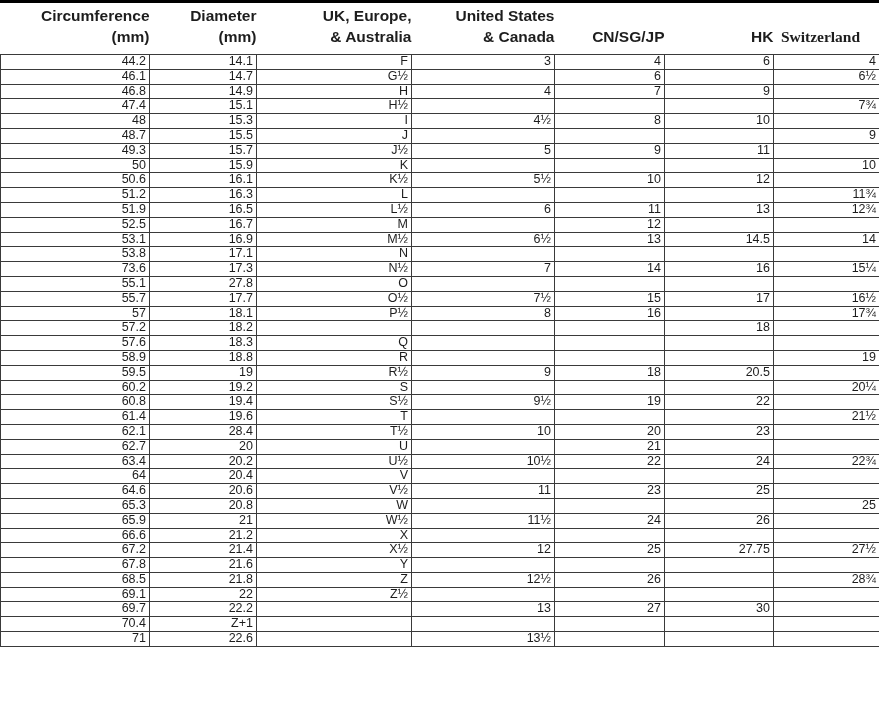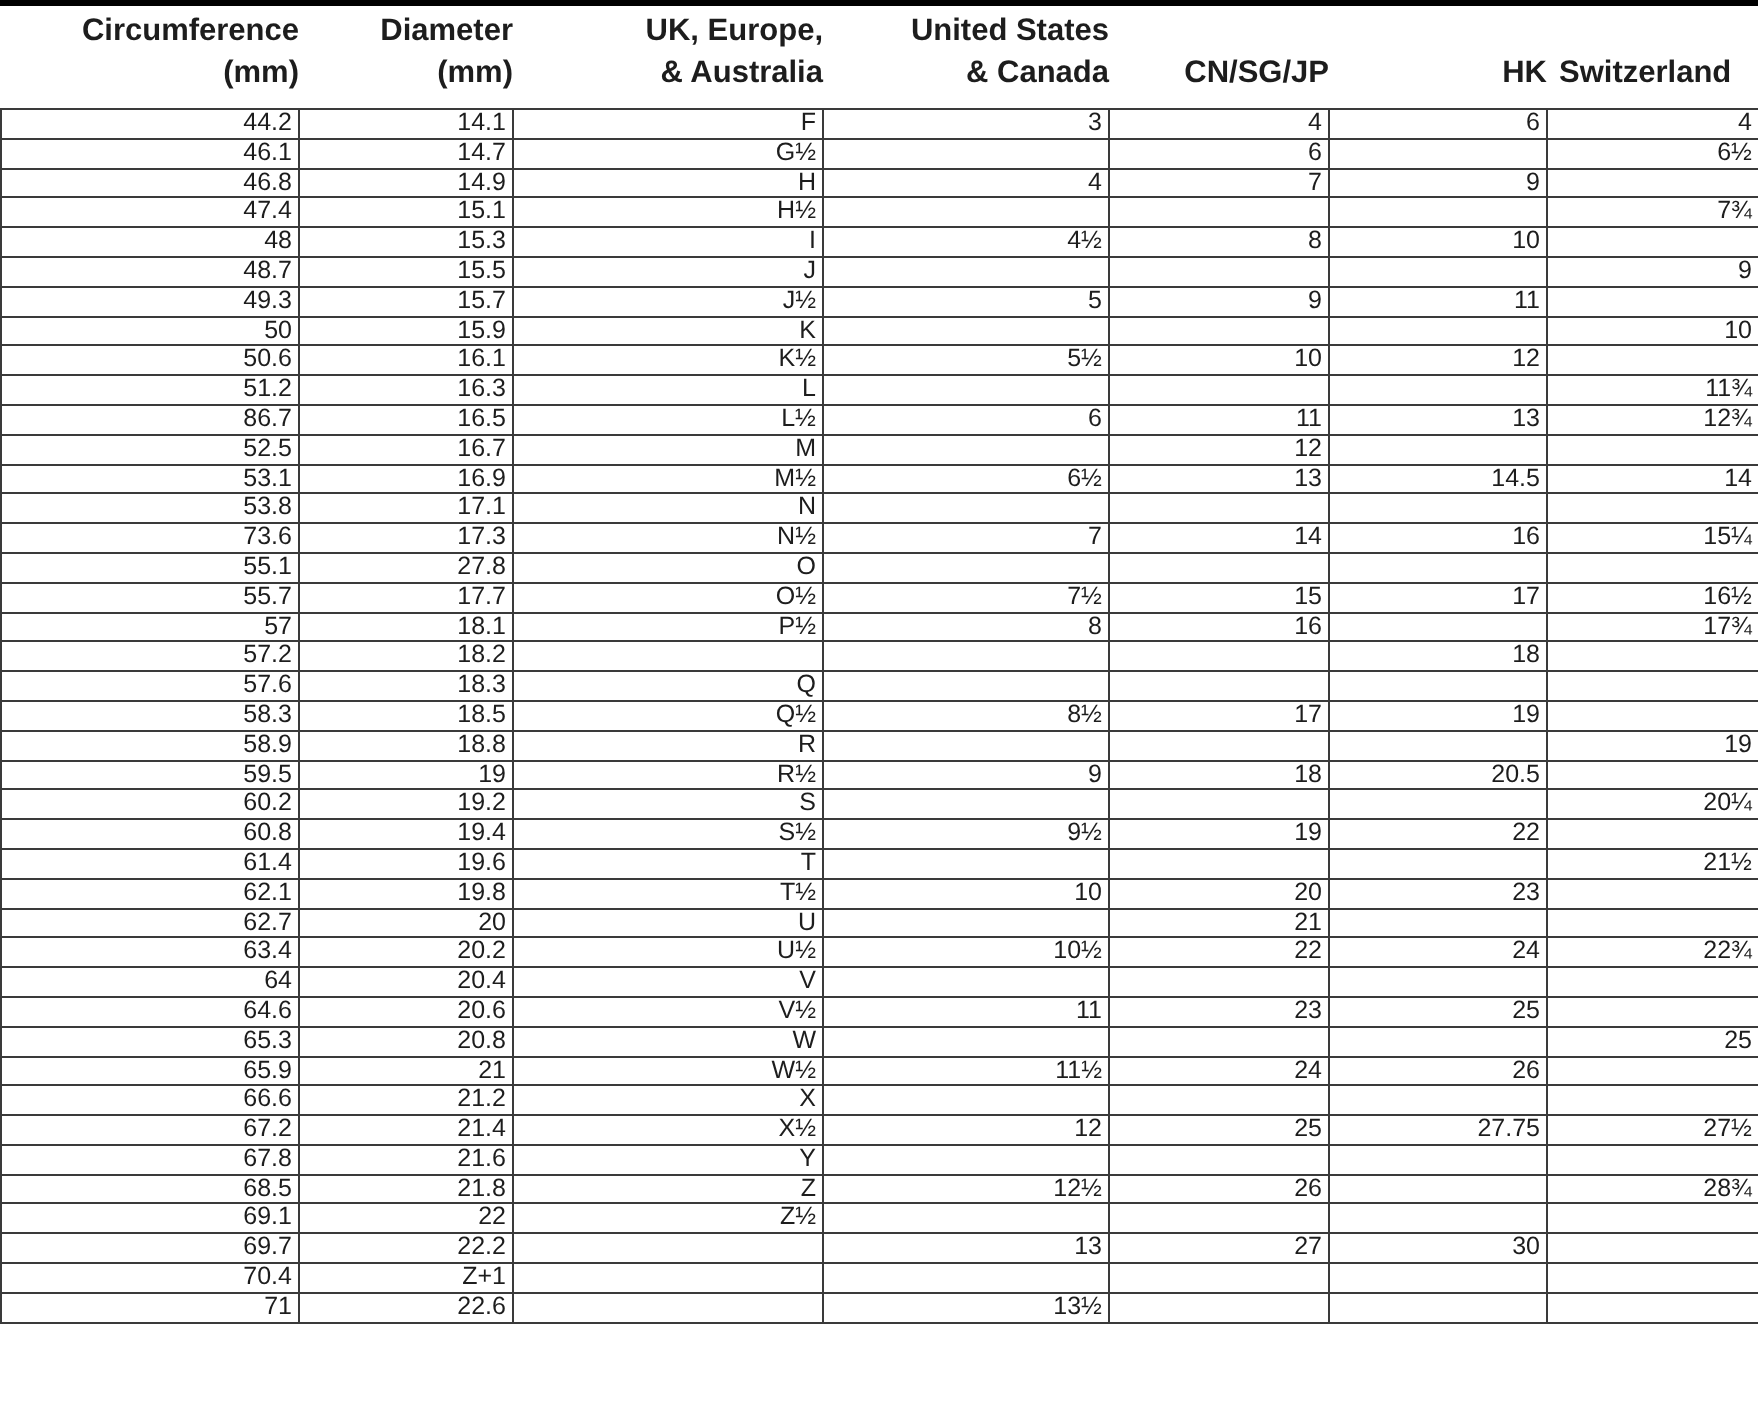--- a/index.html
+++ b/index.html
@@ -34,21 +34,21 @@
     padding: 2px 0 0 6px;
     height: 49px;
     font-size: 15.5px;
     font-weight: bold;
     text-align: right;
     vertical-align: top;
     white-space: nowrap;
     overflow: visible;
   }
   thead th.first { padding-left: 2px; }
-  thead th.right { text-align: left; padding-right: 18px; }
+  thead th.right { text-align: center; padding-right: 18px; font-family: Liberation Serif, serif; }
   thead .h1, thead .h2 {
     line-height: 21px;
     height: 21px;
     white-space: nowrap;
   }
   tbody td {
     border: 1px solid #3a3a3a;
     height: 13.8px;
     line-height: 13.8px;
     font-size: 12.5px;
@@ -190,21 +190,21 @@
       <tr>
         <td>51.2</td>
         <td>16.3</td>
         <td>L</td>
         <td></td>
         <td></td>
         <td></td>
         <td>11¾</td>
       </tr>
       <tr>
-        <td>86.7</td>
+        <td>51.9</td>
         <td>16.5</td>
         <td>L½</td>
         <td>6</td>
         <td>11</td>
         <td>13</td>
         <td>12¾</td>
       </tr>
       <tr>
         <td>52.5</td>
         <td>16.7</td>
@@ -280,29 +280,20 @@
       <tr>
         <td>57.6</td>
         <td>18.3</td>
         <td>Q</td>
         <td></td>
         <td></td>
         <td></td>
         <td></td>
       </tr>
       <tr>
-        <td>58.3</td>
-        <td>18.5</td>
-        <td>Q½</td>
-        <td>8½</td>
-        <td>17</td>
-        <td>19</td>
-        <td></td>
-      </tr>
-      <tr>
         <td>58.9</td>
         <td>18.8</td>
         <td>R</td>
         <td></td>
         <td></td>
         <td></td>
         <td>19</td>
       </tr>
       <tr>
         <td>59.5</td>
@@ -335,21 +326,21 @@
         <td>61.4</td>
         <td>19.6</td>
         <td>T</td>
         <td></td>
         <td></td>
         <td></td>
         <td>21½</td>
       </tr>
       <tr>
         <td>62.1</td>
-        <td>19.8</td>
+        <td>28.4</td>
         <td>T½</td>
         <td>10</td>
         <td>20</td>
         <td>23</td>
         <td></td>
       </tr>
       <tr>
         <td>62.7</td>
         <td>20</td>
         <td>U</td>

